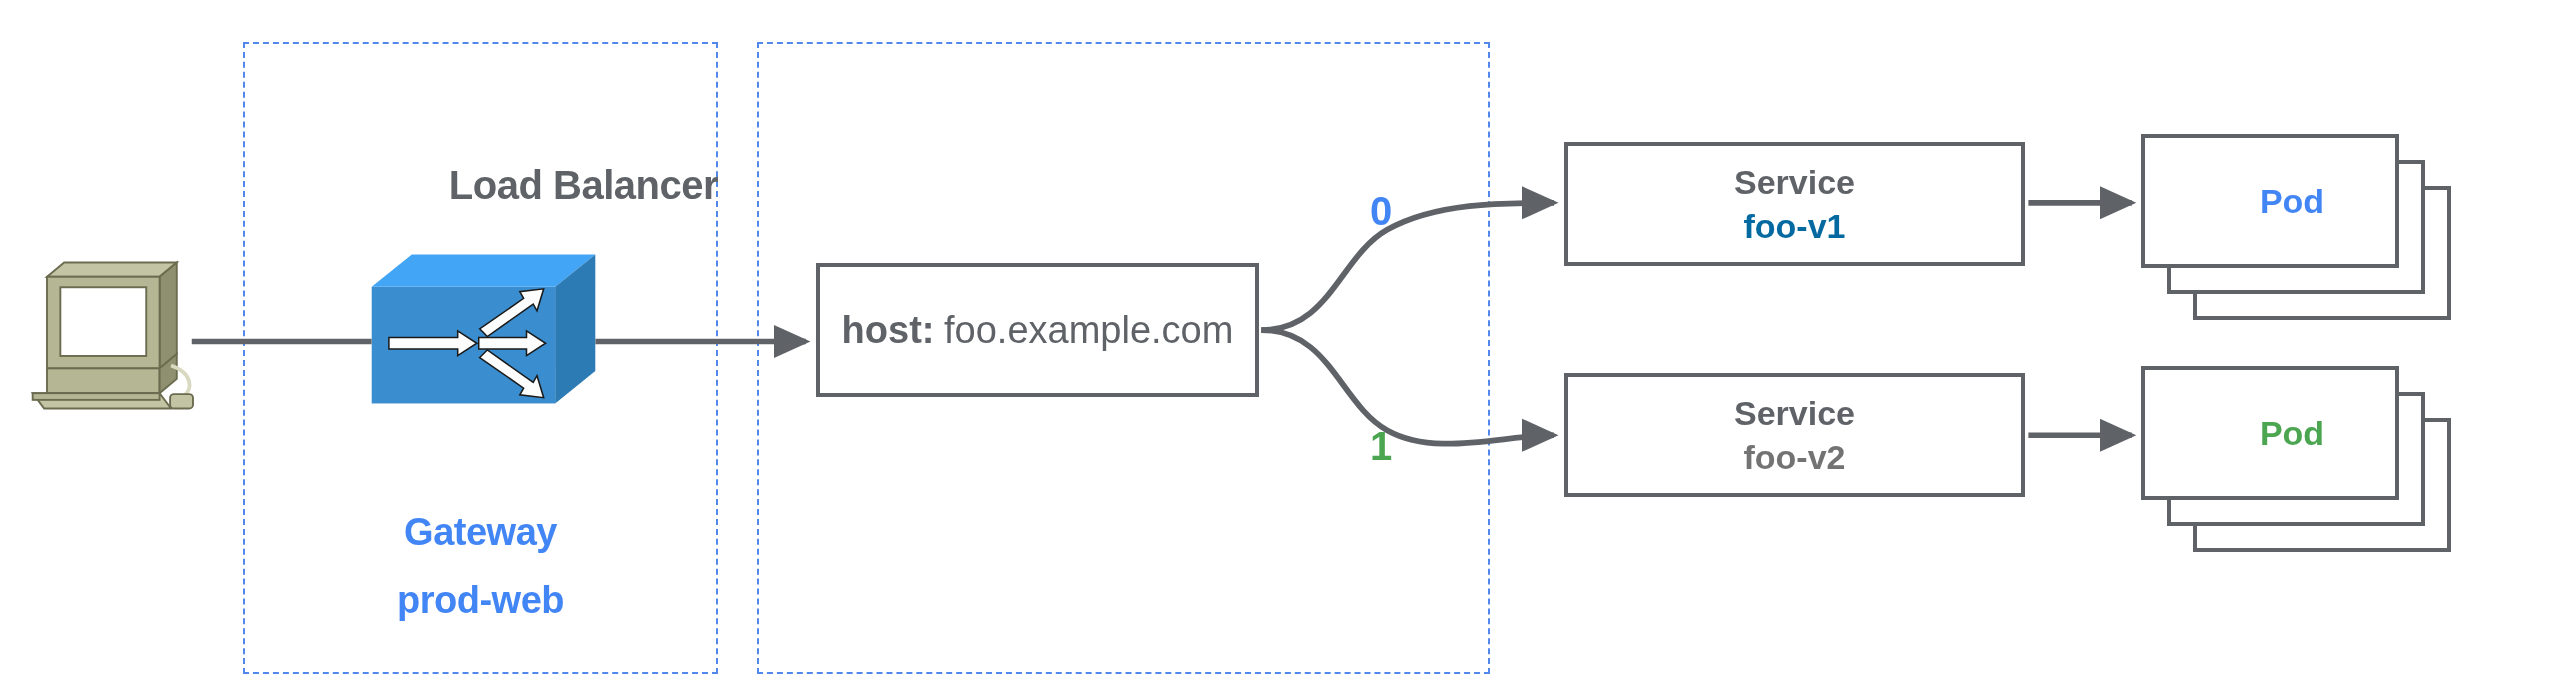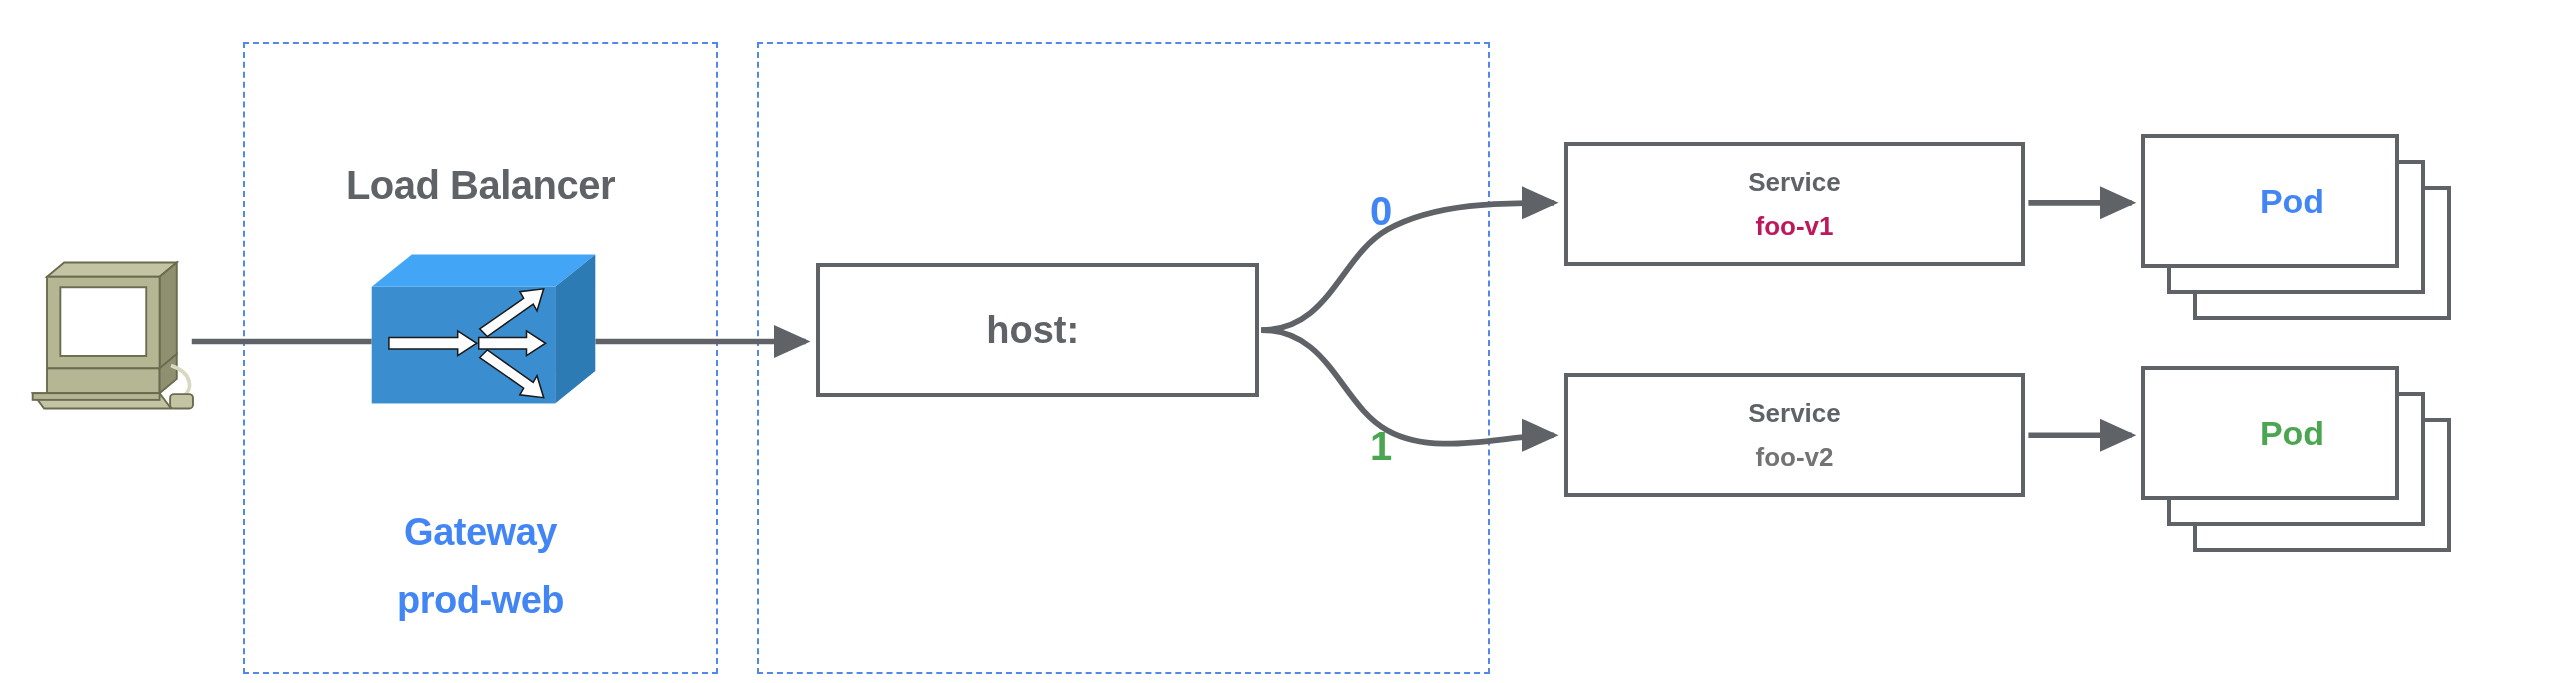--- a/index.html
+++ b/index.html
@@ -39,21 +39,21 @@
     line-height: 68px;
     letter-spacing: -0.5px;
     white-space: pre-line;
   }
   #gateway-caption { left: 243px; top: 498px; width: 475px; }
   #httproute-caption { left: 757px; top: 498px; width: 733px; }
 
   #lb-title {
     position: absolute;
     left: 243px; top: 163px; width: 475px;
-    text-align: center;
+    text-align: right;
     color: #5f6368;
     font-weight: bold;
     font-size: 40px;
     letter-spacing: -0.5px;
   }
 
   
   .node-box {
     position: absolute;
     box-sizing: border-box;
@@ -69,21 +69,21 @@
     left: 816px; top: 263px; width: 443px; height: 134px;
     font-size: 38px;
     color: #5f6368;
     flex-direction: row;
   }
   #host-box .host-key { font-weight: bold; margin-right: 9.6px; }
   #host-box .host-val { font-weight: normal; }
 
   .service-box {
     width: 461px; height: 124px;
-    font-size: 26px;
+    font-size: 34px;
     line-height: 44px;
   }
   #service-foo-v1 { left: 1564px; top: 142px; }
   #service-foo-v2 { left: 1564px; top: 373px; }
   .svc-kind { color: #5f6368; font-weight: bold; }
   .svc-name { font-weight: bold; }
 
   
   .pod-stack { position: absolute; width: 316px; height: 191px; }
   #pod-stack-v1 { left: 2141px; top: 134px; }
@@ -184,28 +184,29 @@
       </g>
 
       <g fill="#fdfdfd" stroke="#1a1a1a" stroke-width="1.6">
         <polygon points="121,122 167,154 163,161 188,164 181,141 177,148 129,114"></polygon>
       </g>
     </svg>
   </div>
 
   <div id="host-box" class="node-box">
     <span class="host-key">host:</span>
+    <span class="host-val">foo.example.com</span>
   </div>
 
   <div id="edge-label-0" class="edge-label" style="color:#4285f4">0</div>
   <div id="edge-label-1" class="edge-label" style="color:#4ca551">1</div>
 
   <div id="service-foo-v1" class="node-box service-box">
     <div class="svc-kind">Service</div>
-    <div class="svc-name" style="color:#be185d">foo-v1</div>
+    <div class="svc-name" style="color:#0369a1">foo-v1</div>
   </div>
 
   <div id="service-foo-v2" class="node-box service-box">
     <div class="svc-kind">Service</div>
     <div class="svc-name" style="color:#737373">foo-v2</div>
   </div>
 
   <div id="pod-stack-v1" class="pod-stack">
     <div class="pod-card back2"></div>
     <div class="pod-card back1"></div>

